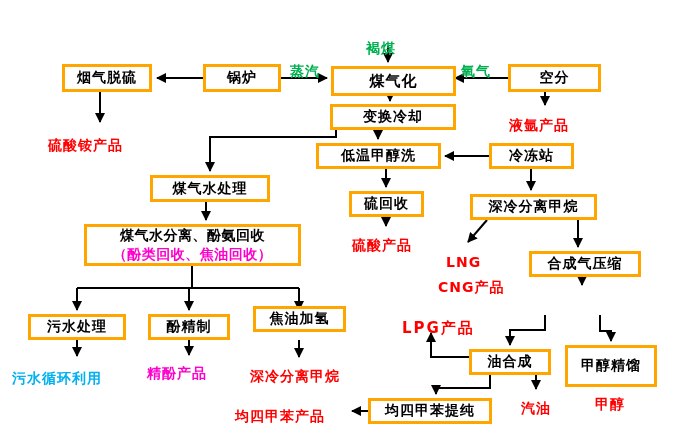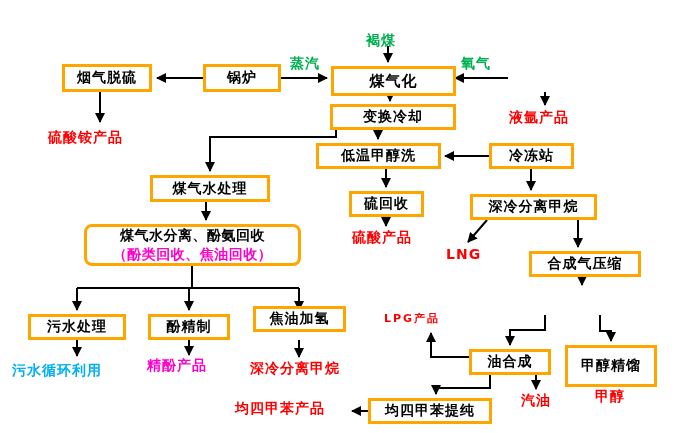--- a/index.html
+++ b/index.html
@@ -7,22 +7,22 @@
   .stage {
     position:relative; width:686px; height:433px; background:#ffffff;
     font-family:"DejaVu Sans","Liberation Sans",sans-serif; overflow:hidden;
   }
   .node {
     position:absolute; border:3px solid #FFA500; background:#ffffff; color:#000;
     font-weight:bold; font-size:14px; letter-spacing:1px;
     display:flex; align-items:center; justify-content:center; text-align:right;
     white-space:nowrap;
   }
-  .node.big { flex-direction:column; line-height:19px; letter-spacing:0.5px;border-radius:8px; }
-  .lbl { position:absolute; font-weight:bold; font-size:14px; white-space:nowrap; letter-spacing:1px; }
+  .node.big { flex-direction:column; line-height:19px; letter-spacing:0.5px; }
+  .lbl { position:absolute; font-weight:bold; font-size:14px; white-space:nowrap; letter-spacing:1px;margin-top:8px; }
   .green { color:#00B050; }
   .red { color:#FF0000; }
   .magenta { color:#FF00CC; }
   .cyan { color:#00B0F0; }
   svg.wires { position:absolute; left:0; top:0; }
   .wires line, .wires polyline { stroke:#000; stroke-width:2; fill:none; }
 </style>
 </head>
 <body>
 
@@ -92,20 +92,21 @@
     <polyline points="490,375 490,388 436,388 436,394" marker-end="url(#ah)"></polyline>
 
     <line x1="612" y1="371" x2="612" y2="384" marker-end="url(#ah)"></line>
 
     <line x1="368" y1="411" x2="352" y2="411" marker-end="url(#ah)"></line>
   </svg>
 
   <div class="node" style="left:62px;top:64px;width:90px;height:28px">烟气脱硫</div>
   <div class="node" style="left:203px;top:64px;width:78px;height:28px">锅炉</div>
   <div class="node" style="left:331px;top:66px;width:125px;height:30px;font-size:15px">煤气化</div>
+  <div class="node" style="left:508px;top:64px;width:93px;height:28px">空分</div>
   <div class="node" style="left:330px;top:104px;width:126px;height:26px">变换冷却</div>
   <div class="node" style="left:316px;top:143px;width:125px;height:26px">低温甲醇洗</div>
   <div class="node" style="left:489px;top:143px;width:85px;height:26px">冷冻站</div>
   <div class="node" style="left:150px;top:175px;width:120px;height:27px">煤气水处理</div>
   <div class="node" style="left:349px;top:191px;width:75px;height:26px">硫回收</div>
   <div class="node" style="left:470px;top:194px;width:127px;height:26px">深冷分离甲烷</div>
   <div class="node big" style="left:84px;top:224px;width:217px;height:42px">
     <span>煤气水分离、酚氨回收</span>
     <span class="magenta">（酚类回收、焦油回收）</span>
   </div>
@@ -118,21 +119,22 @@
   <div class="node" style="left:368px;top:398px;width:124px;height:26px">均四甲苯提纯</div>
 
   <div class="lbl green" style="left:290px;top:55px">蒸汽</div>
   <div class="lbl green" style="left:366px;top:32px">褐煤</div>
   <div class="lbl green" style="left:461px;top:55px">氧气</div>
 
   <div class="lbl red" style="left:48px;top:129px">硫酸铵产品</div>
   <div class="lbl red" style="left:509px;top:109px">液氩产品</div>
   <div class="lbl red" style="left:352px;top:229px">硫酸产品</div>
   <div class="lbl red" style="left:446px;top:246px">LNG</div>
-  <div class="lbl red" style="left:384px;top:311px;font-size:11px;letter-spacing:2px">LPG产品</div>
+  <div class="lbl red" style="left:438px;top:271px">CNG产品</div>
+  <div class="lbl red" style="left:402px;top:311px;font-size:15px;letter-spacing:2px">LPG产品</div>
   <div class="lbl cyan" style="left:12px;top:362px">污水循环利用</div>
   <div class="lbl magenta" style="left:147px;top:357px">精酚产品</div>
   <div class="lbl red" style="left:250px;top:360px">深冷分离甲烷</div>
   <div class="lbl red" style="left:521px;top:392px">汽油</div>
   <div class="lbl red" style="left:595px;top:388px">甲醇</div>
   <div class="lbl red" style="left:235px;top:400px">均四甲苯产品</div>
 
 </div>
 
 </body></html>

